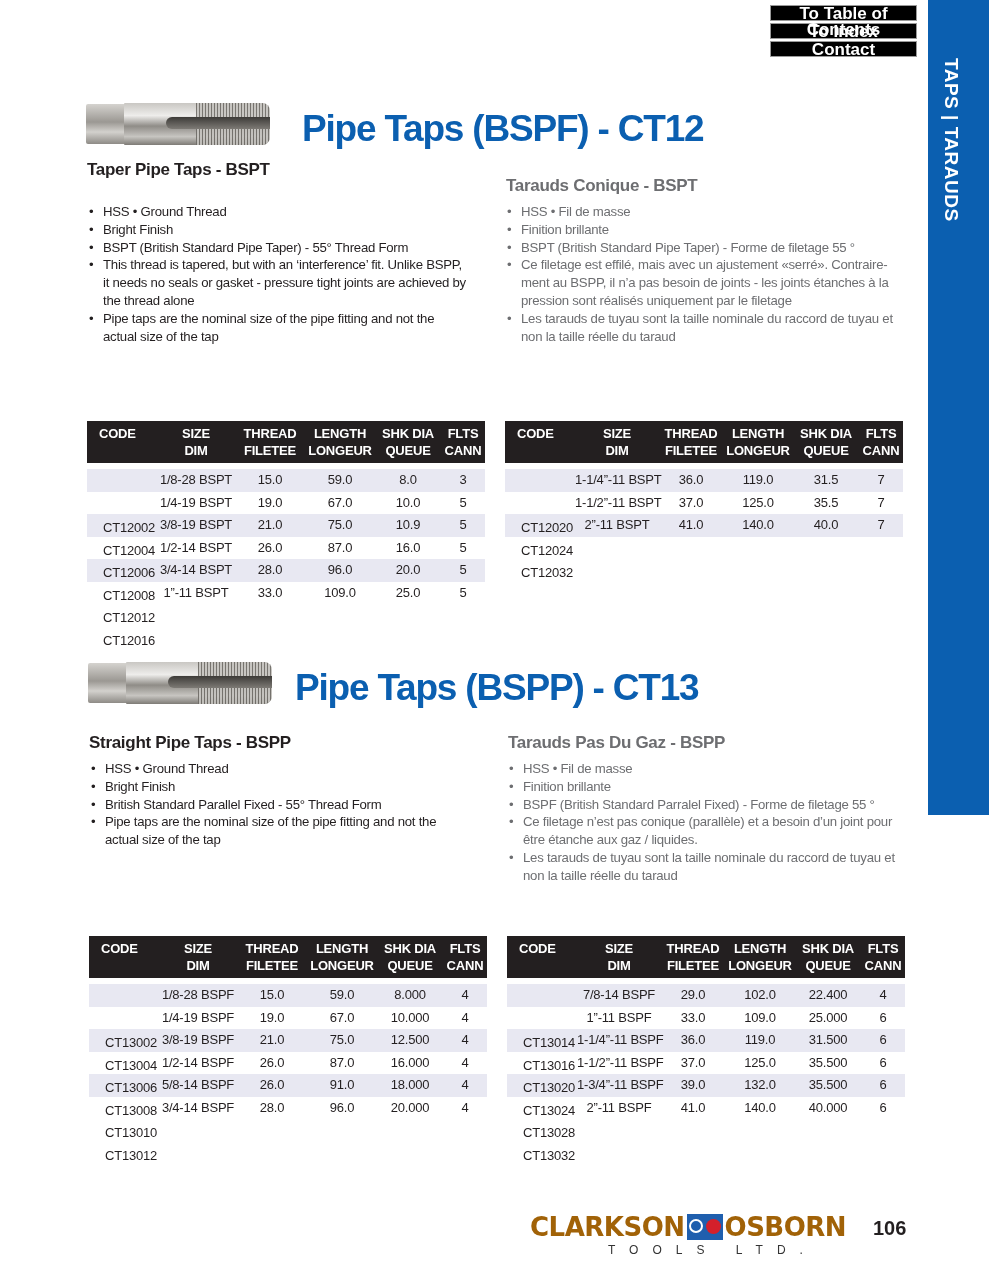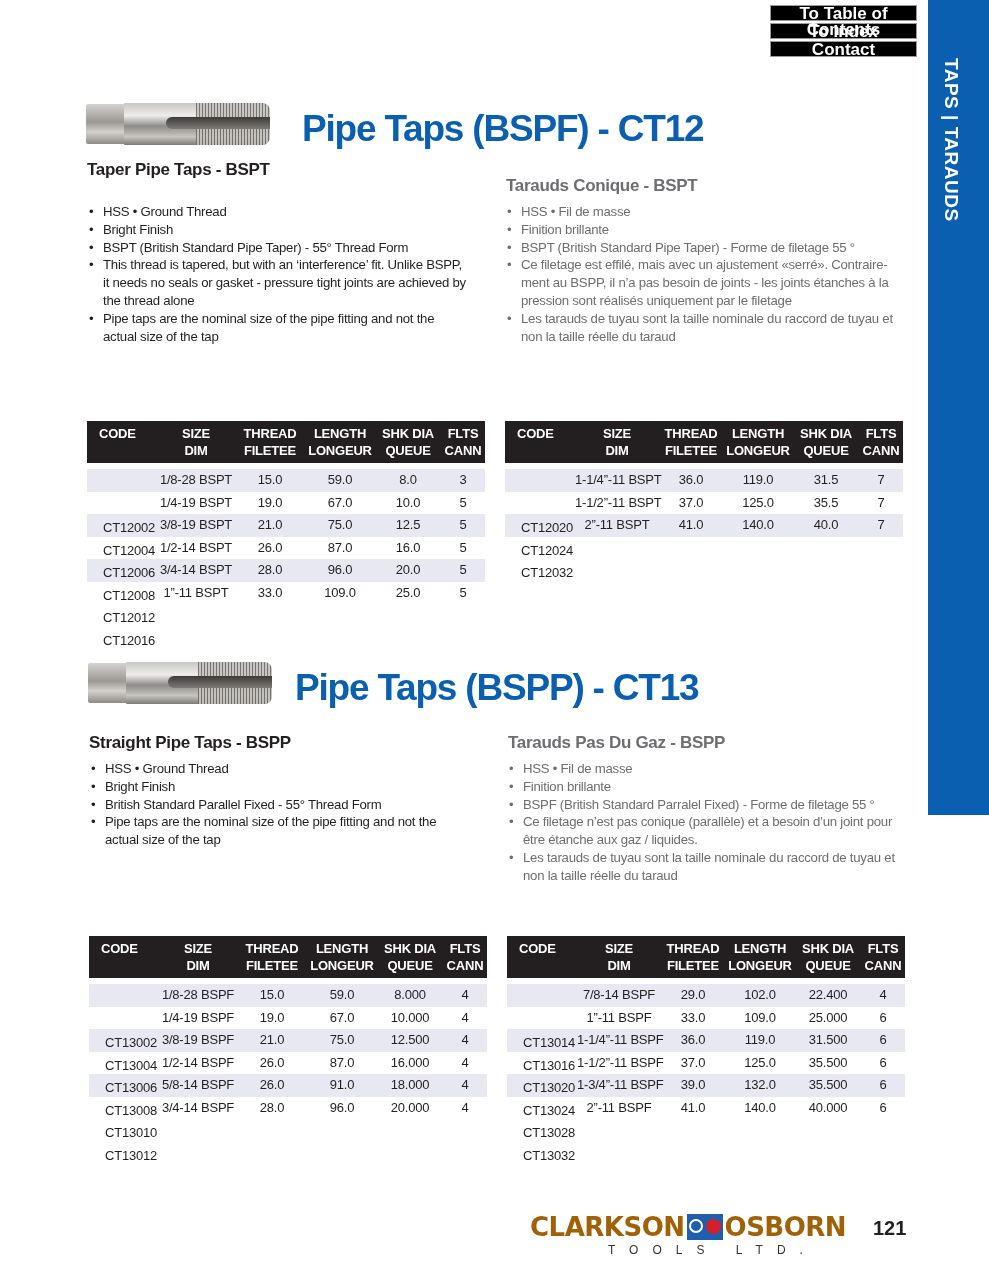--- a/index.html
+++ b/index.html
@@ -136,21 +136,21 @@
         <div class="td c3">19.0</div>
         <div class="td c4">67.0</div>
         <div class="td c5">10.0</div>
         <div class="td c6">5</div>
     </div>
     <div class="tr">
       <div class="td code c1">CT12006</div>
         <div class="td c2">3/8-19 BSPT</div>
         <div class="td c3">21.0</div>
         <div class="td c4">75.0</div>
-        <div class="td c5">12.5</div>
+        <div class="td c5">10.9</div>
         <div class="td c6">5</div>
     </div>
     <div class="tr">
       <div class="td code c1">CT12008</div>
         <div class="td c2">1/2-14 BSPT</div>
         <div class="td c3">26.0</div>
         <div class="td c4">87.0</div>
         <div class="td c5">16.0</div>
         <div class="td c6">5</div>
     </div>
@@ -380,13 +380,13 @@
           <span></span>
         </span>
         <span class="r">
           <span></span>
         </span>
       </span>
     <span>OSBORN</span>
   </div>
   <div class="logo-sub">TOOLS LTD.</div>
 </div>
-<div class="pagenum">121</div>
+<div class="pagenum">106</div>
 
 </body></html>

